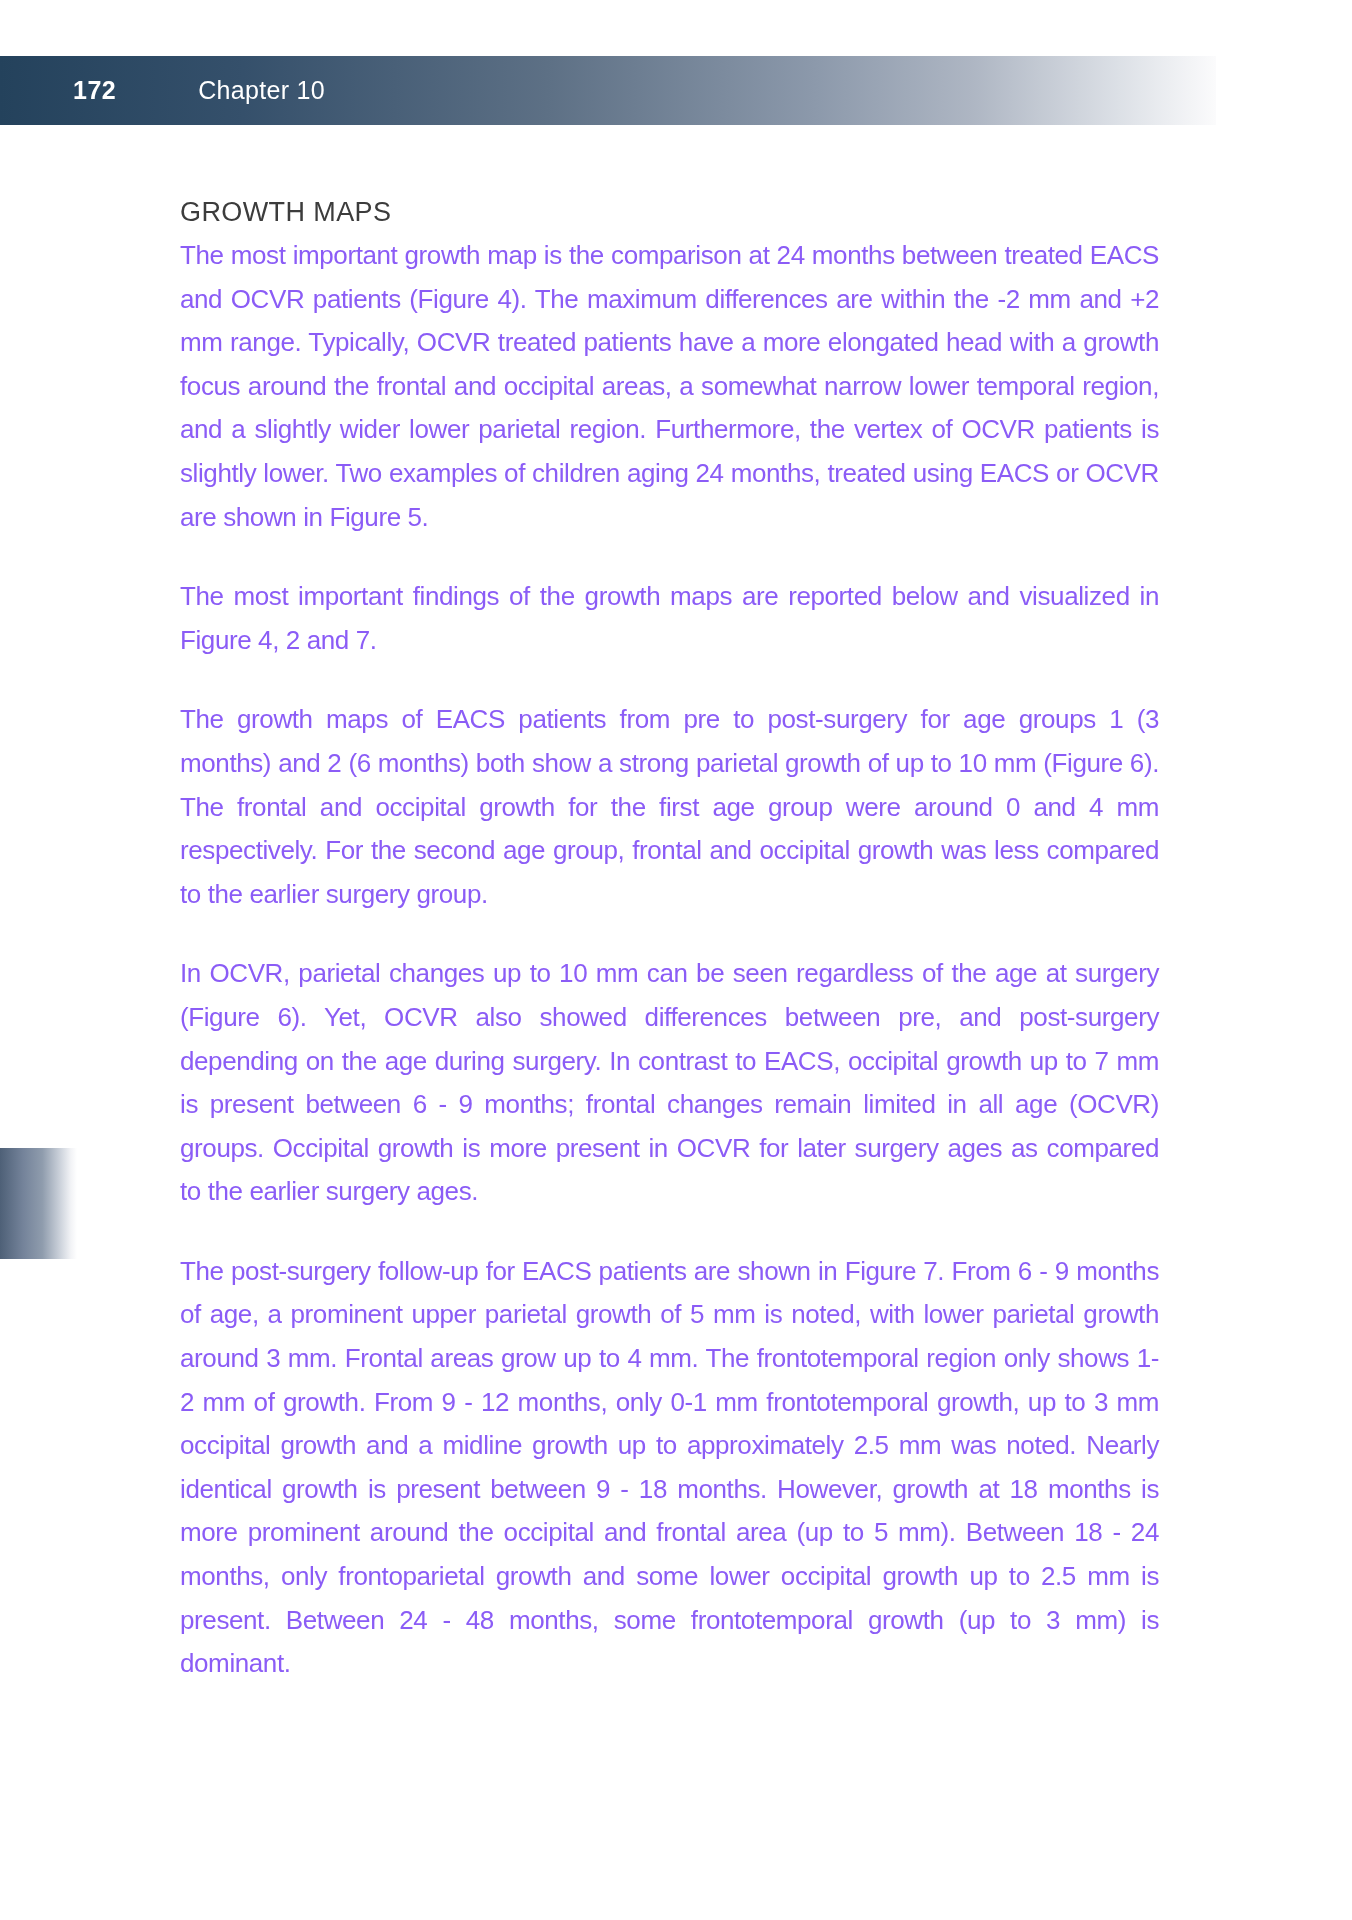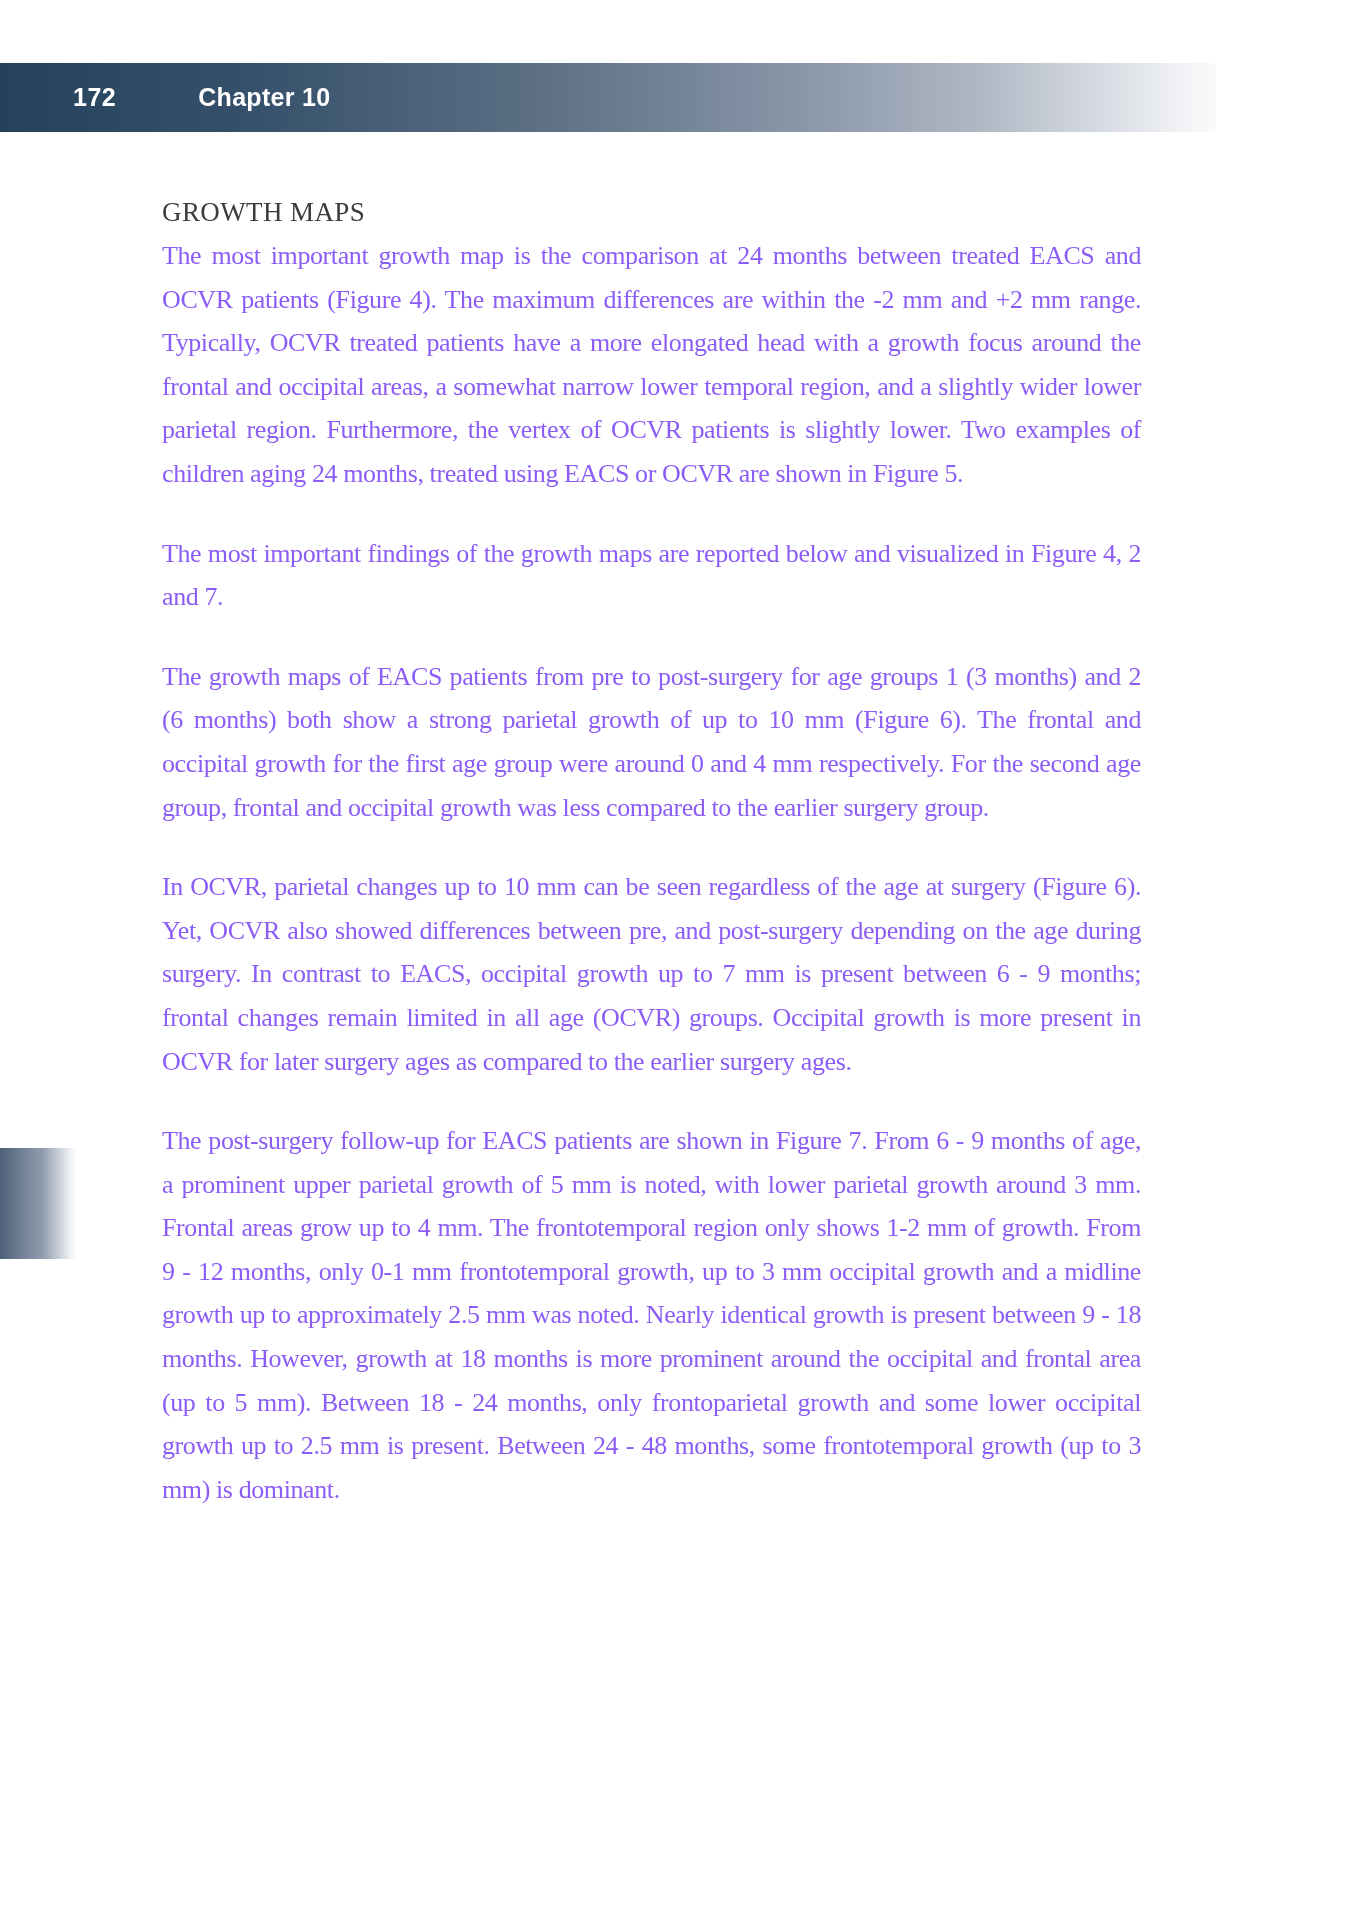--- a/index.html
+++ b/index.html
@@ -11,21 +11,21 @@
     position: relative;
     width: 1352px;
     height: 1920px;
     background: #ffffff;
     overflow: hidden;
     font-family: "Liberation Sans", sans-serif;
   }
   
   .topbar {
     position: absolute;
-    top: 63px;
+    top: 56px;
     left: 0;
     width: 1216px;
     height: 69px;
     display: flex;
     align-items: center;
     background: linear-gradient(90deg,
       #24425C 0%,
       #35506B 20%,
       #5D7085 45%,
       #8C99AB 67%,
@@ -37,32 +37,31 @@
   .pagenum {
     margin-left: 73px;
     font-size: 25px;
     font-weight: 700;
     color: #ffffff;
     letter-spacing: 0.5px;
   }
   .chapter {
     margin-left: 82px;
     font-size: 25px;
-    font-weight: 700;
+    font-weight: 400;
     color: #ffffff;
     letter-spacing: 0.3px;
   }
   
   .content {
     position: absolute;
-    left: 162px;
+    left: 180px;
     top: 190px;
     width: 979px;
     color: #454545;
-    font-family: Liberation Serif, serif;
   }
   .content h2 {
     margin: 0;
     font-size: 27px;
     font-weight: 400;
     line-height: 44px;
     letter-spacing: 0.4px;
     color: #3C3C3C;
   }
   .content p {

